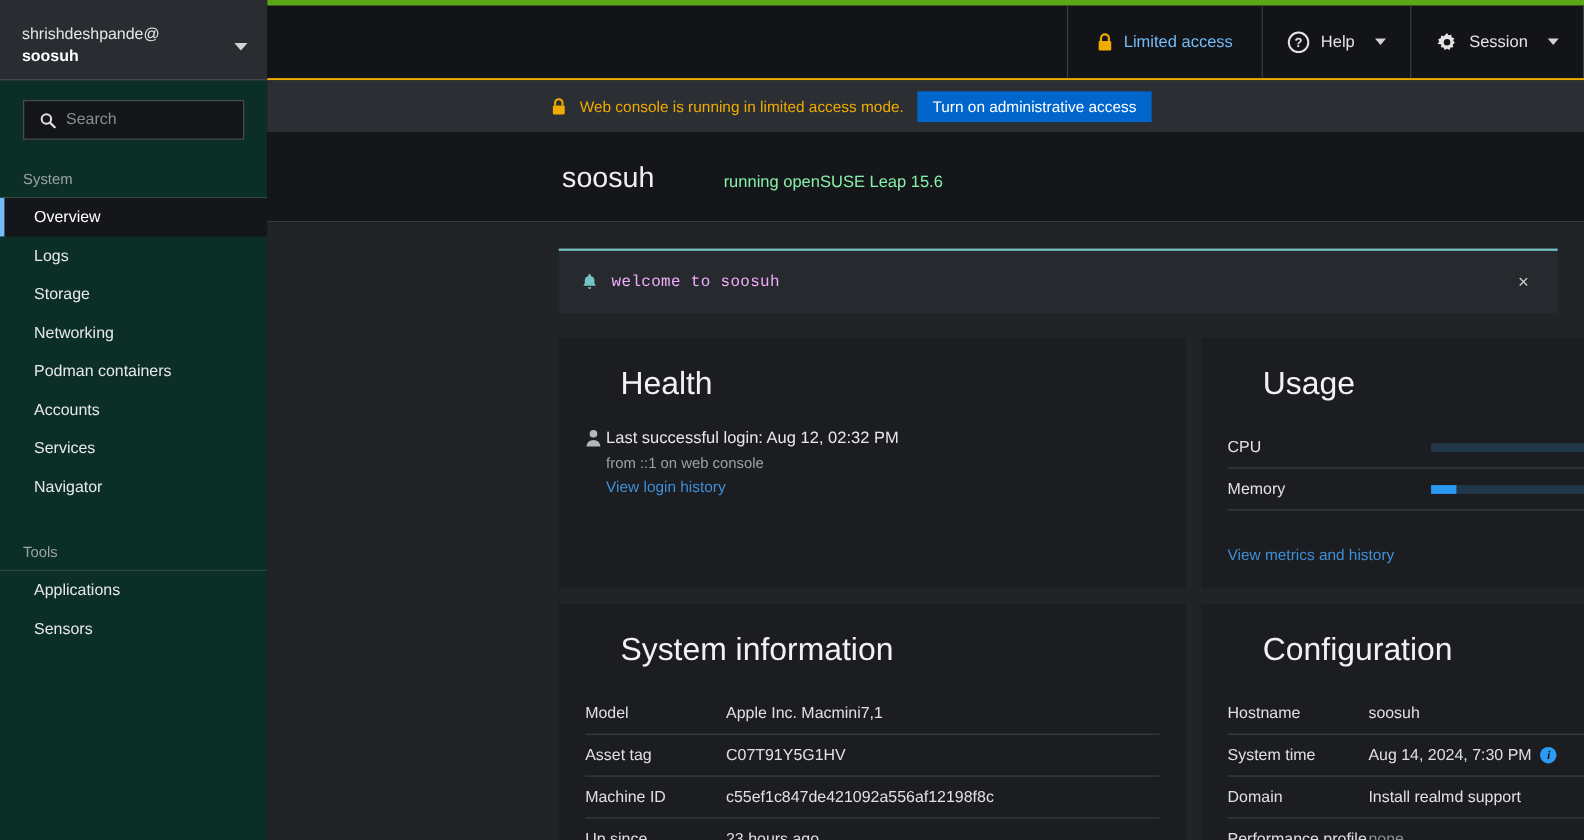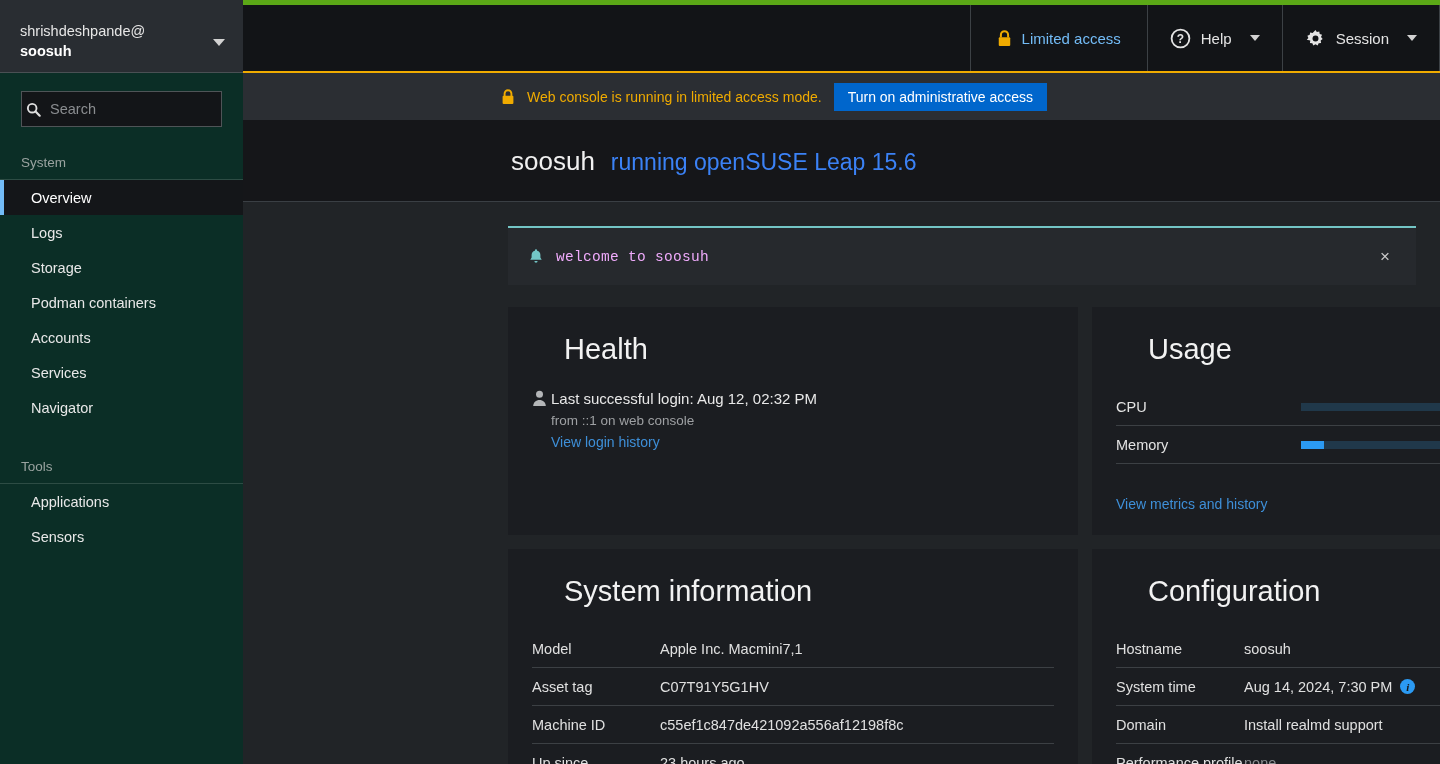--- a/index.html
+++ b/index.html
@@ -34,21 +34,21 @@
     border-left: 6px solid transparent;
     border-right: 6px solid transparent;
     border-top: 7px solid #d2d2d2;
     margin-left: 6px;
   }
   .search-wrap { padding: 18px 21px 0 21px; }
   .search-box {
     height: 36px; background: #131518;
     border: 1px solid #4f5457;
     display: flex; align-items: center; gap: 9px;
-    padding: 0 4px;
+    padding: 0 14px;
   }
   .search-box svg { flex: 0 0 auto; }
   .search-input {
     flex: 1 1 auto; background: transparent; border: none; outline: none;
     color: #e0e0e0; font-size: 14.5px;
     font-family: "Liberation Sans", sans-serif;
   }
   .search-input::placeholder { color: #8a8d90; }
 
   .nav { margin-top: 22px; }
@@ -111,21 +111,21 @@
     cursor: pointer;
   }
 
   .page-head {
     background: #151619;
     border-bottom: 1px solid #3a3f44;
     padding: 26px 0 24px 268px;
     display: flex; align-items: baseline; gap: 16px;
   }
   .host-name { font-size: 26px; color: #f0f0f0; }
-  .host-os { font-size: 23px; color: #3b82f6; }
+  .host-os { font-size: 15px; color: #86efac; margin-left: 47px; }
 
   .content {
     flex: 1 1 auto; background: #212427;
     padding: 24px 24px 0 265px;
     overflow: hidden;
   }
 
   .alert {
     background: #26292d;
     border-top: 2px solid #73c5c5;
@@ -221,20 +221,23 @@
       <div class="nav-group-label">System</div>
       <div class="nav-sep"></div>
       <div class="nav-item active">
           <span>Overview</span>
         </div>
       <div class="nav-item">
           <span>Logs</span>
         </div>
       <div class="nav-item">
           <span>Storage</span>
+        </div>
+      <div class="nav-item">
+          <span>Networking</span>
         </div>
       <div class="nav-item">
           <span>Podman containers</span>
         </div>
       <div class="nav-item">
           <span>Accounts</span>
         </div>
       <div class="nav-item">
           <span>Services</span>
         </div>

